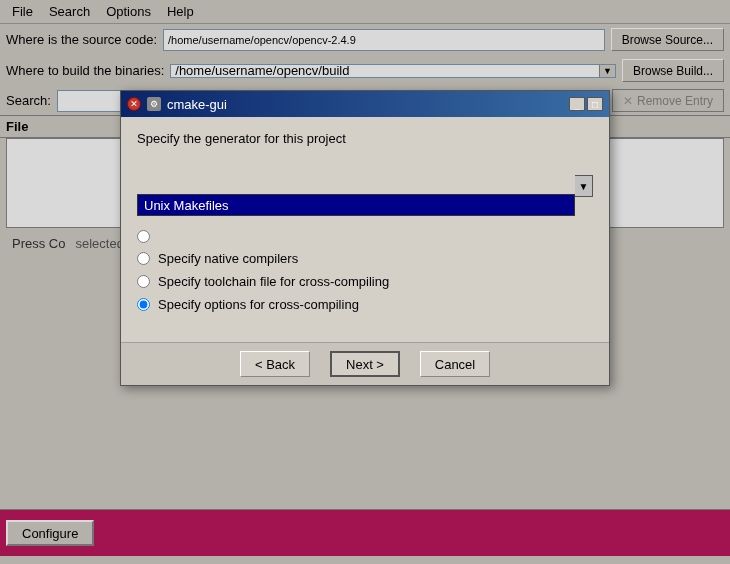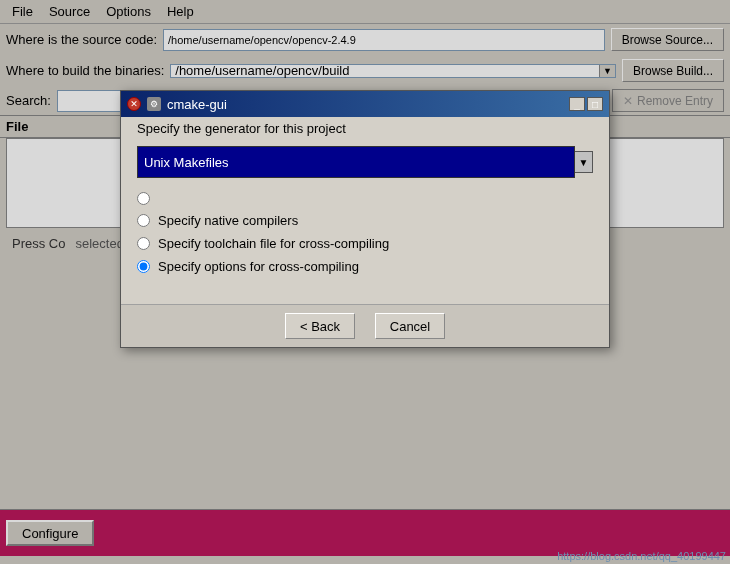--- a/index.html
+++ b/index.html
@@ -198,21 +198,21 @@
       border: 1px solid #900;
       display: flex;
       align-items: center;
       justify-content: center;
       cursor: pointer;
       font-size: 9px;
       color: white;
     }
 
     .dialog-content {
-      padding: 4px 16px 10px 16px;
+      padding: 14px 16px 10px 16px;
     }
 
     .dialog-subtitle {
       font-size: 13px;
       margin-bottom: 10px;
       color: #000;
     }
 
     
     .dialog-select-wrap {
@@ -297,21 +297,21 @@
       color: white;
     }
   </style>
 </head>
 <body>
 
 <div class="main-window">
 
   <div class="menubar">
     <span class="menubar-item">File</span>
-    <span class="menubar-item">Source</span>
+    <span class="menubar-item">Search</span>
     <span class="menubar-item">Options</span>
     <span class="menubar-item">Help</span>
   </div>
 
   <div class="form-row">
     <span class="form-label">Where is the source code:</span>
     <input class="form-input" type="text" value="/home/username/opencv/opencv-2.4.9" style="">
     <button class="btn">Browse Source...</button>
   </div>
 
@@ -343,41 +343,40 @@
 
   <div style="display:flex; align-items:center; padding:4px 6px; gap:4px;">
     <span class="status-text">Press Co</span>
     <span style="font-size:13px; color:#555;">selected build files.</span>
   </div>
 
   <div class="bottom-bar">
     <button class="configure-btn">Configure</button>
   </div>
 
-  <div class="watermark">https://blog.csdn.net/qq_40199447</div>
 
   <div class="dialog-overlay">
     <div class="dialog">
 
       <div class="dialog-titlebar">
         <div class="title-btn-close-red">✕</div>
         <div class="title-icon">⚙</div>
         <span>cmake-gui</span>
         <div class="dialog-title-buttons">
           <div class="title-btn">_</div>
           <div class="title-btn">□</div>
         </div>
       </div>
 
       <div class="dialog-content">
 
         <div class="dialog-subtitle">Specify the generator for this project</div>
 
         <div class="dialog-select-wrap">
-          <div style="flex:1; background:#00008b; color:white; height:32px; display:flex; align-items:center; padding:0 6px; font-size:13px; border:1px solid #333;">
+          <div style="flex:1; background:#00008b; color:white; height:22px; display:flex; align-items:center; padding:0 6px; font-size:13px; border:1px solid #333;margin-top:38px;">
             <span>Unix Makefiles</span>
           </div>
           <div class="select-arrow">▼</div>
         </div>
 
         <div class="radio-group">
           <label class="radio-item">
             <input type="radio" class="radio-input" name="compiler-option" style="">
           </label>
           <label class="radio-item">
@@ -391,19 +390,20 @@
           <label class="radio-item">
             <input type="radio" class="radio-input" name="compiler-option" checked="" style="">
             <span>Specify options for cross-compiling</span>
           </label>
         </div>
 
       </div>
 
       <div class="dialog-buttons">
         <button class="dialog-btn">&lt; Back</button>
+        <button class="dialog-btn-next">Next &gt;</button>
         <button class="dialog-btn">Cancel</button>
       </div>
 
     </div>
   </div>
 
 </div>
 
 </body></html>

